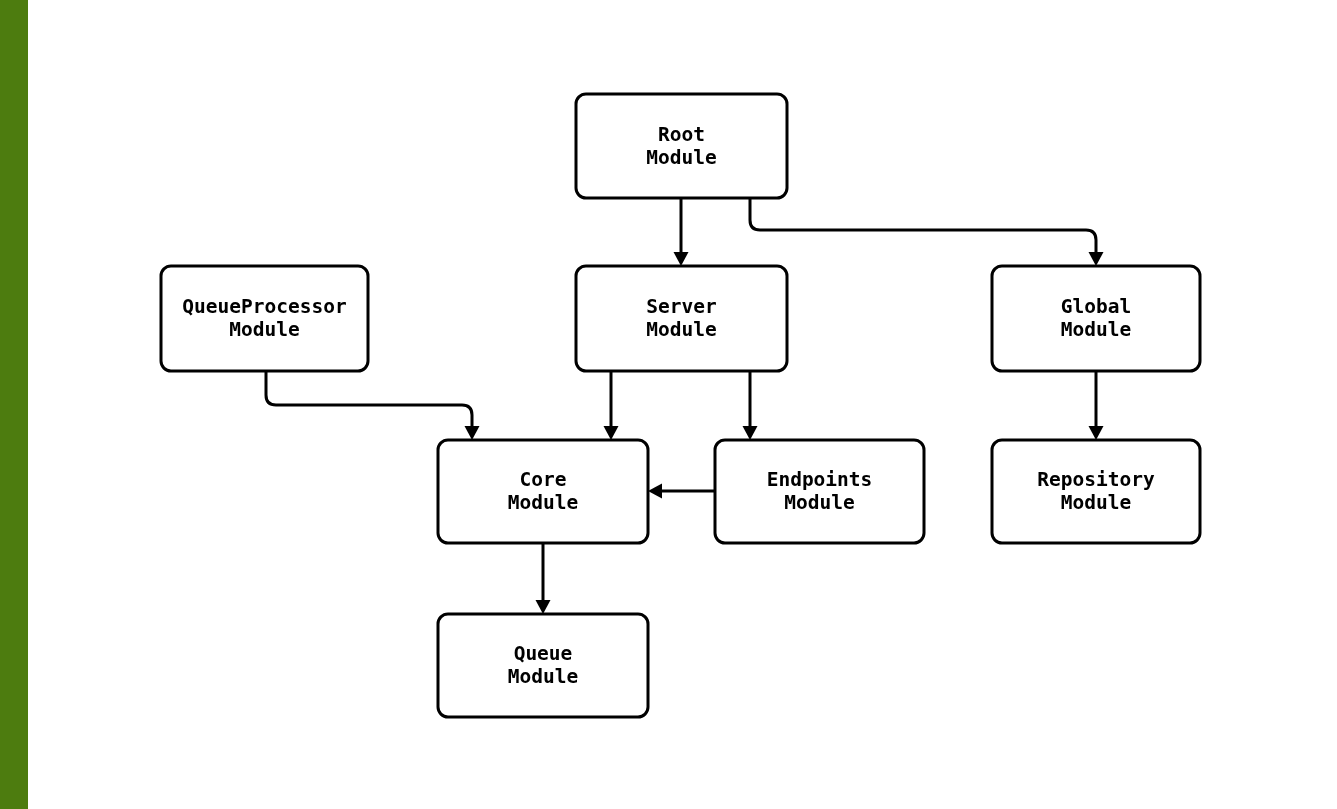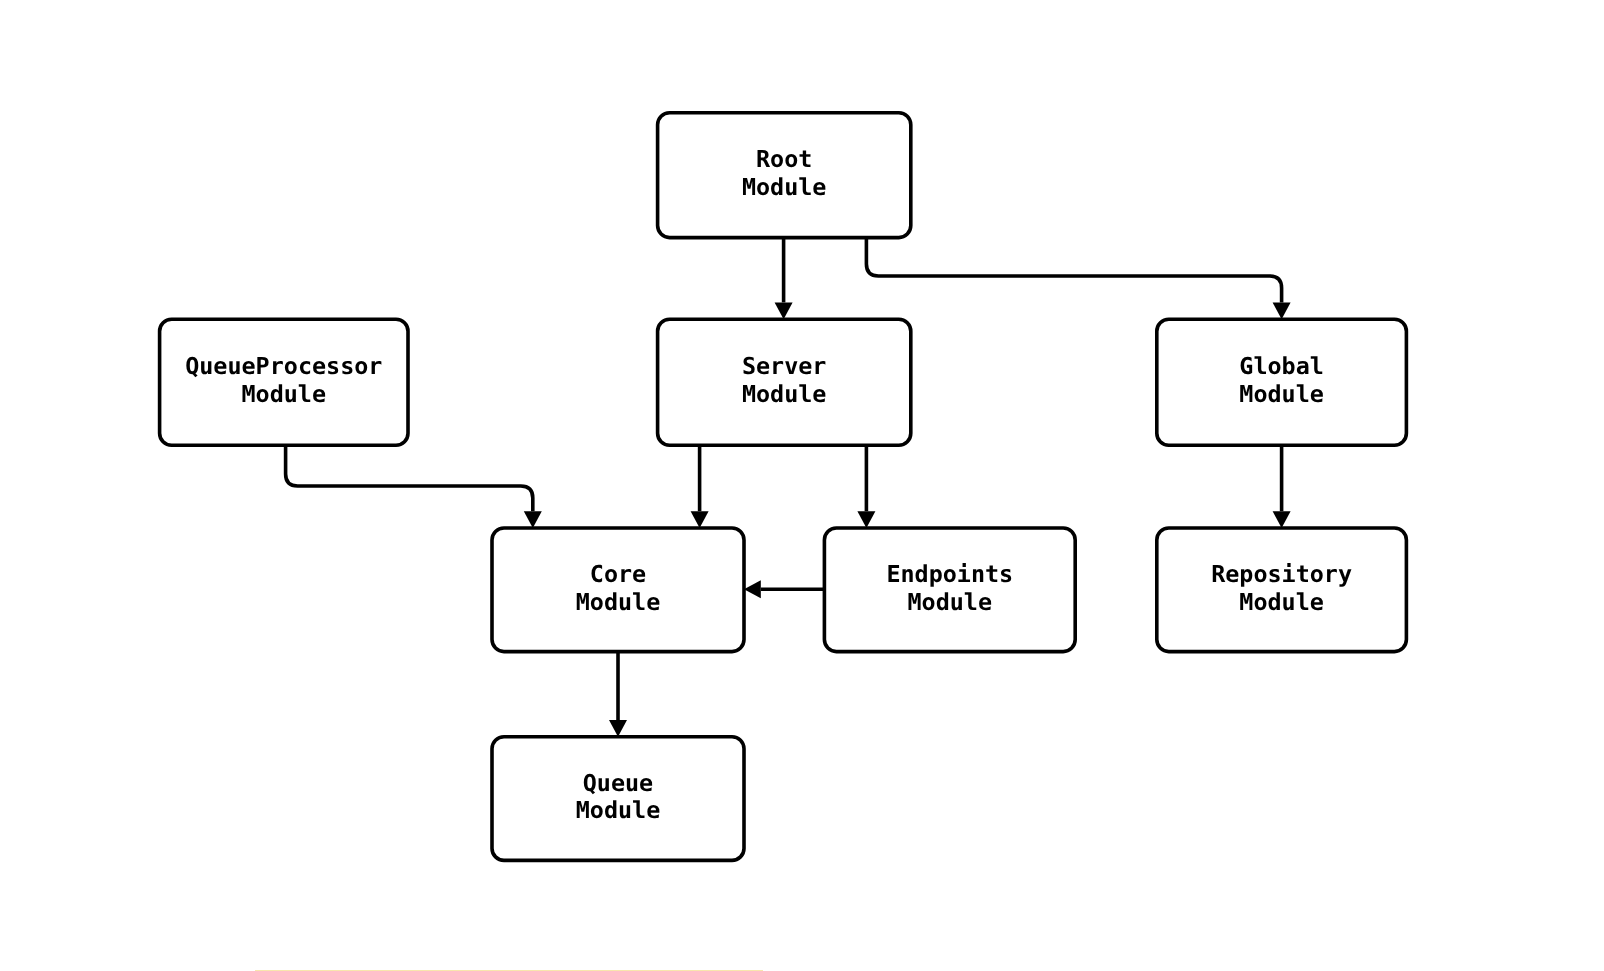--- a/index.html
+++ b/index.html
@@ -11,21 +11,22 @@
   body {
     width: 1337px;
     height: 809px;
     overflow: hidden;
     font-family: "DejaVu Sans Mono", "Liberation Mono", monospace;
   }
   #diagram-root {
     position: relative;
     width: 1079px;
     height: 809px;
-    background: #eab308;
+    background: #4d7c0f;
+    padding-left: 28px;
   }
   svg#diagram-canvas {
     display: block;
     width: 1337px;
     height: 809px;
   }
   .node-box {
     fill: #ffffff;
     stroke: #000000;
     stroke-width: 3;

